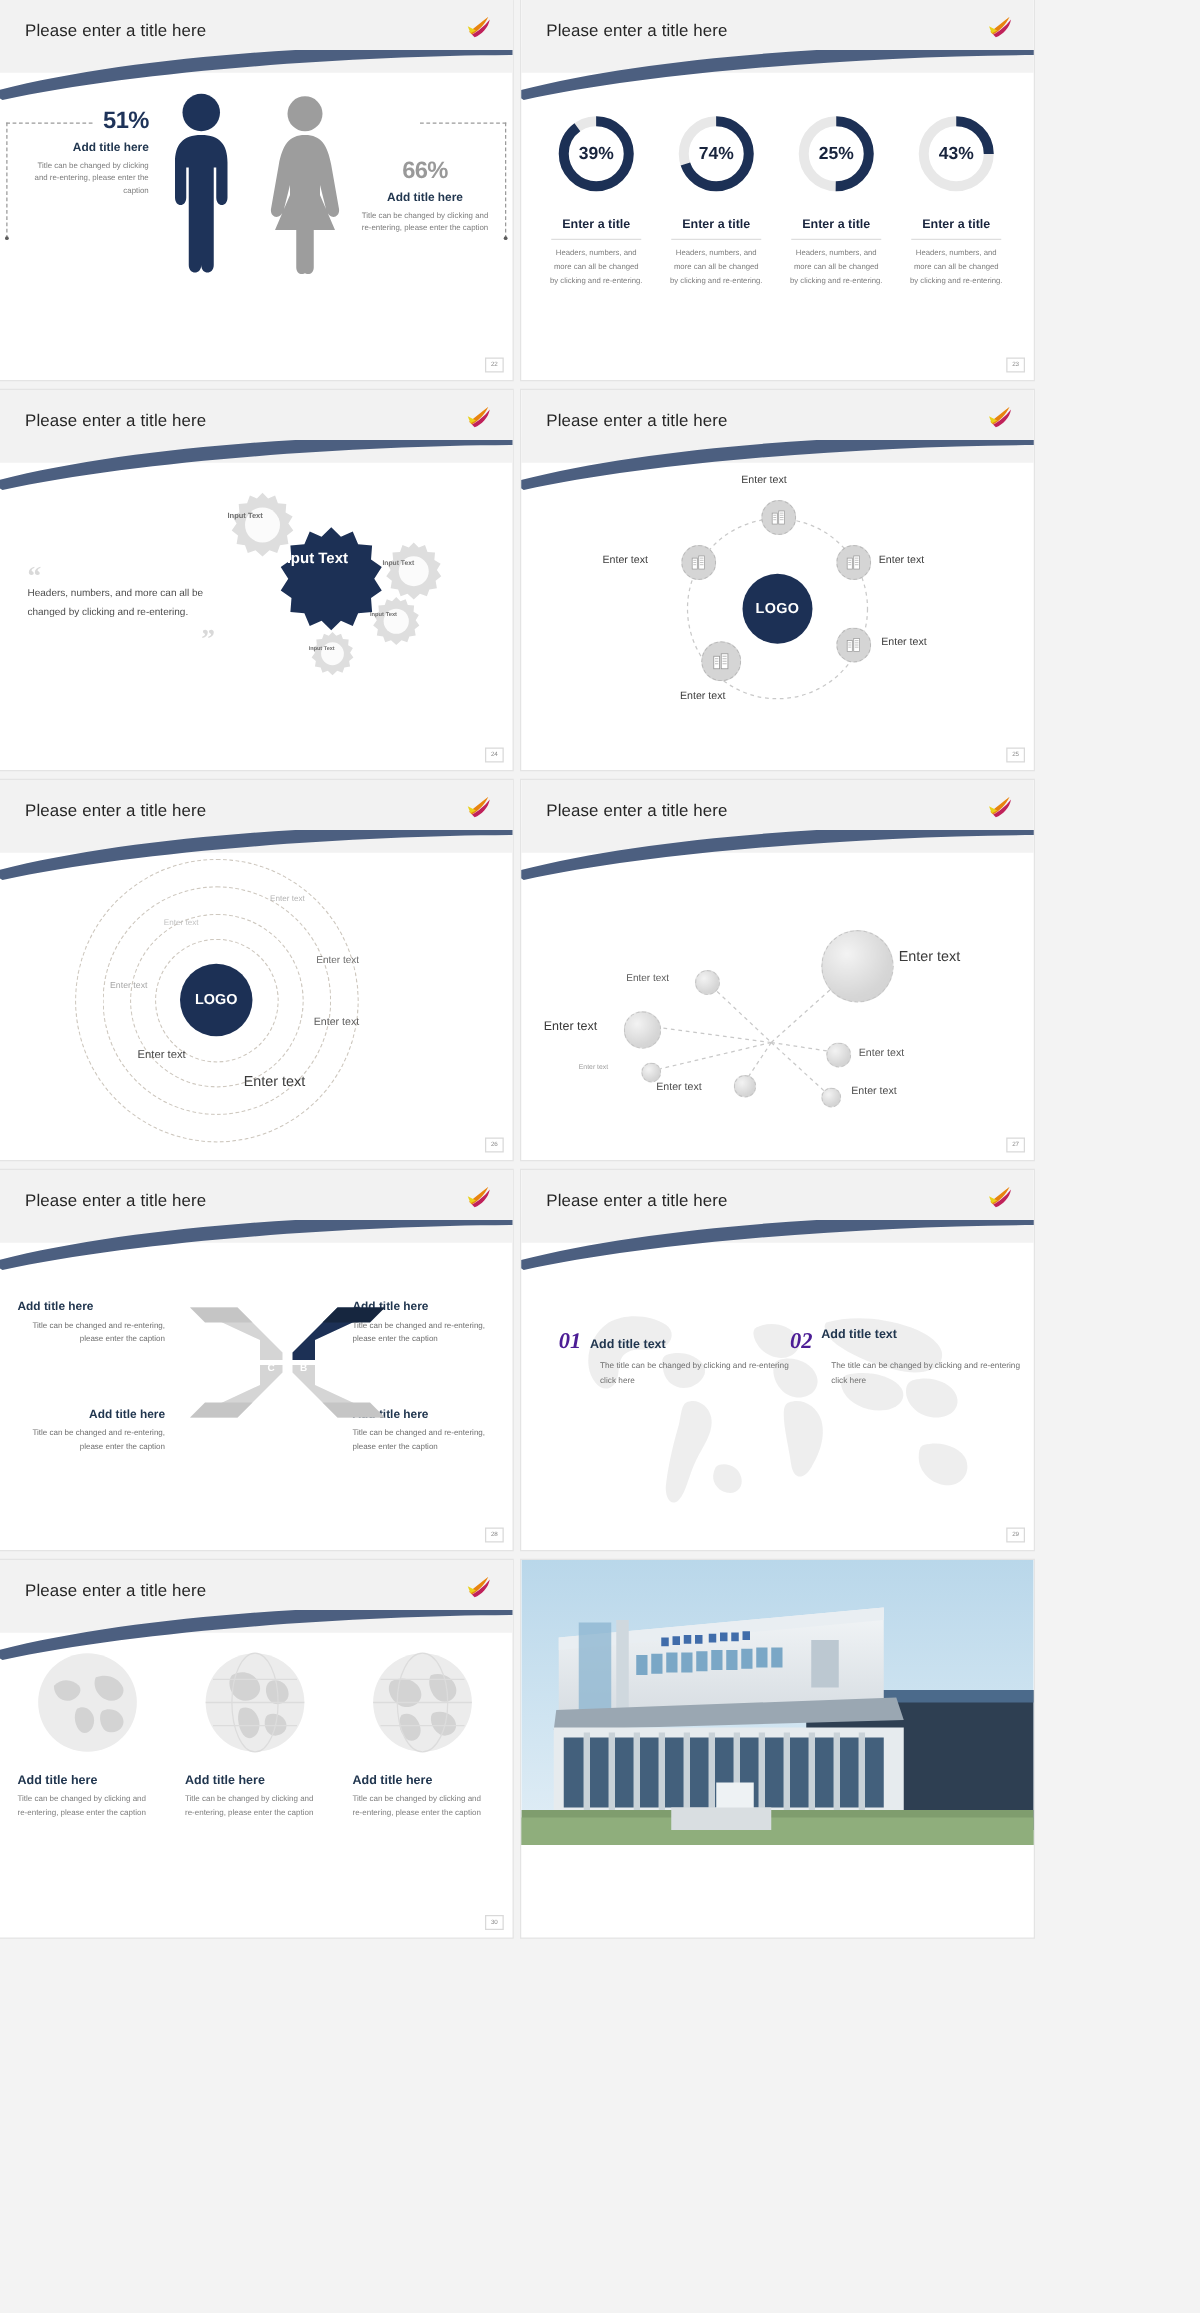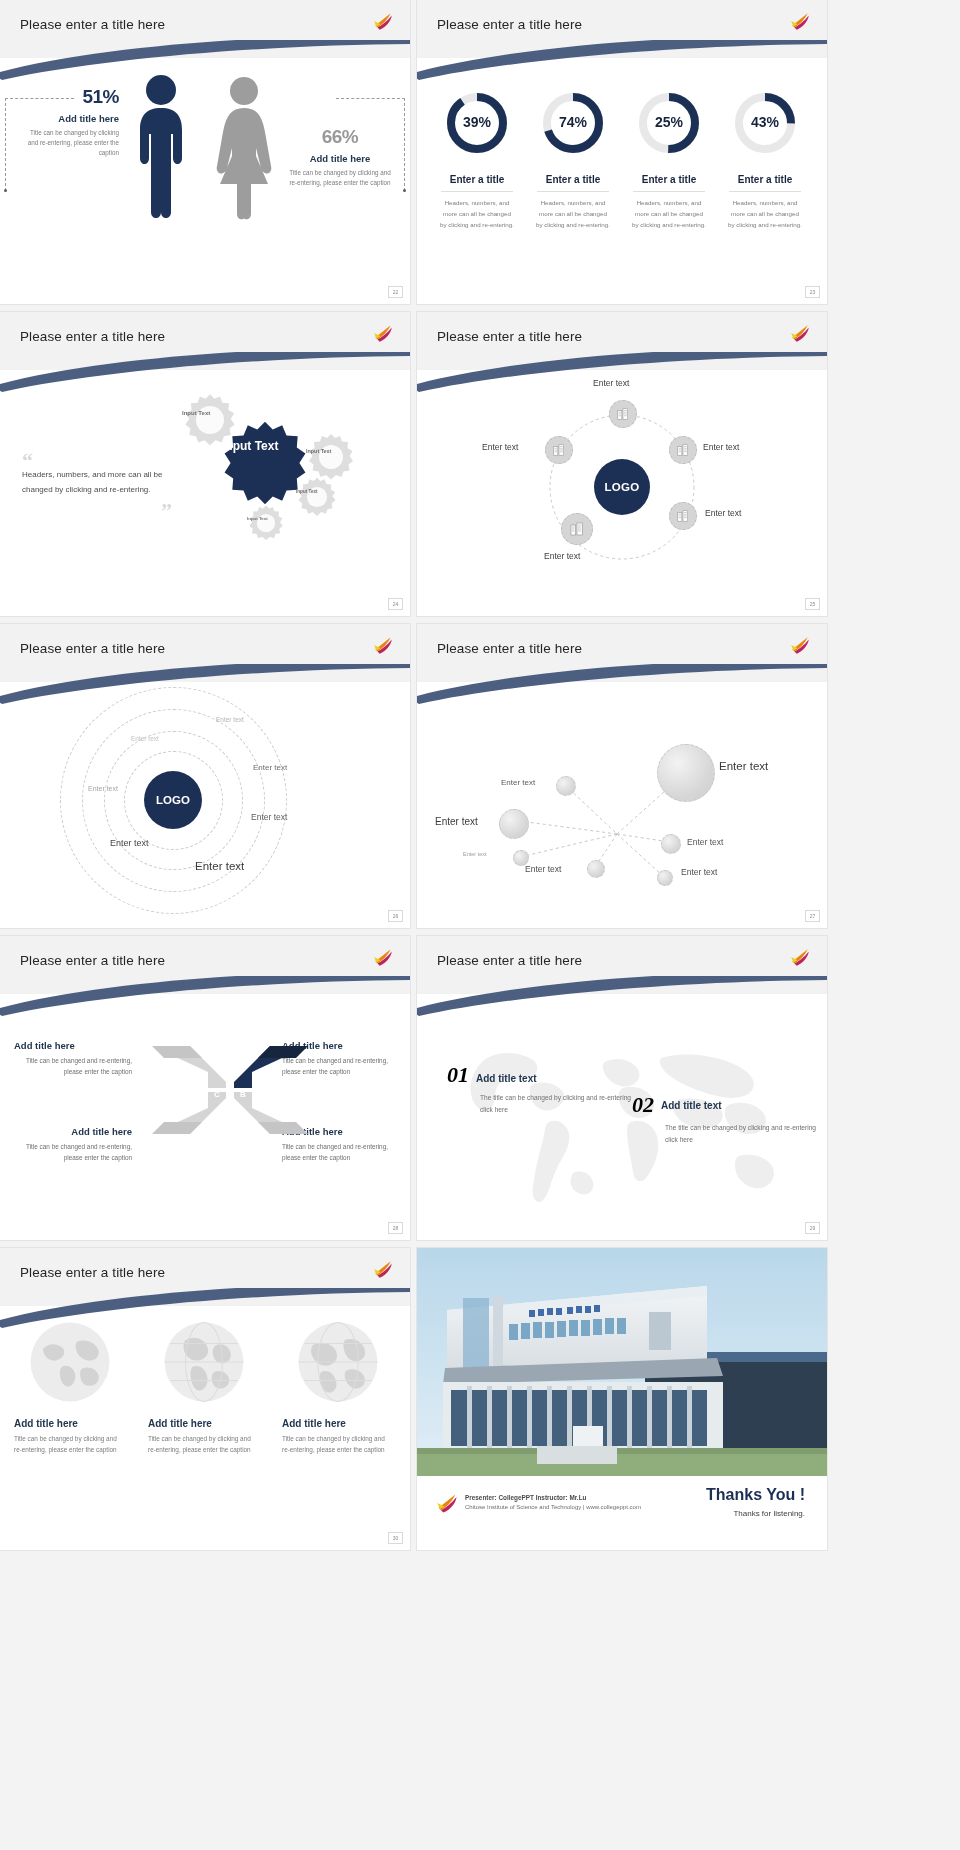--- a/index.html
+++ b/index.html
@@ -58,21 +58,21 @@
   .nbubble{position:absolute;border-radius:50%;border:1px dashed #c6c6c6;
      background:radial-gradient(circle at 35% 32%,#f3f3f3 0%,#d6d6d6 65%,#cfcfcf 100%);}
   .nwlabel{position:absolute;white-space:nowrap;color:#3a3a3a;}
 
   
   .xt{position:absolute;font-size:9.5px;font-weight:bold;color:#21364f;}
   .xc{position:absolute;font-size:6.4px;color:#6f6f6f;line-height:1.7;width:118px;}
   .xq{position:absolute;font-size:8px;font-weight:bold;color:#fff;}
 
   
-  .num{font-size:22px;font-style:italic;font-weight:bold;color:#000000;font-family:"Liberation Serif",serif;}
+  .num{font-size:18px;font-style:italic;font-weight:bold;color:#4c1d95;font-family:"Liberation Serif",serif;}
   .mtitle{font-size:10px;font-weight:bold;color:#21364f;}
   .mtext{font-size:6.6px;color:#6f6f6f;line-height:1.85;}
 
   
   .globe-wrap{position:absolute;top:14px;width:112px;text-align:center;}
   .gt{font-size:10px;font-weight:bold;color:#21364f;margin-top:10px;text-align:left;}
   .gc{font-size:6.4px;color:#7d7d7d;line-height:1.75;margin-top:4px;text-align:left;}
 
   
   .photo{position:absolute;left:0;top:0;width:410px;height:228px;overflow:hidden;}
@@ -456,21 +456,21 @@
 
     <div style="position:absolute;left:30px;top:68px;">
       <div style="display:flex;align-items:baseline;gap:7px;">
         <span class="num">01</span>
         <span class="mtitle">Add title text</span>
       </div>
       <div class="mtext" style="width:160px;margin-left:33px;margin-top:4px;">The title can be changed by clicking and re-entering click here</div>
     </div>
 
     <div style="position:absolute;left:215px;top:68px;">
-      <div style="display:flex;align-items:center;gap:7px;margin-top:30px;">
+      <div style="display:flex;align-items:flex-start;gap:7px;">
         <span class="num">02</span>
         <span class="mtitle">Add title text</span>
       </div>
       <div class="mtext" style="width:160px;margin-left:33px;margin-top:4px;">The title can be changed by clicking and re-entering click here</div>
     </div>
   </div>
   <div class="pagenum">29</div>
 </div>
 
 <div class="slide" style="left:0;top:1248px;height:302px;">
@@ -612,26 +612,15 @@
             <rect x="230" y="138" width="5" height="62"></rect>
         <rect x="250" y="138" width="5" height="62"></rect>
             <rect x="270" y="138" width="5" height="62"></rect>
       </g>
       <rect x="156" y="178" width="30" height="36" fill="#eef2f4"></rect>
       <rect x="0" y="200" width="410" height="28" fill="#7f9d6e"></rect>
       <rect x="0" y="206" width="410" height="22" fill="#8fae7c"></rect>
       <rect x="120" y="198" width="80" height="18" fill="#d9dee1"></rect>
     </svg>
   </div>
-  <div class="thanksbar">
-    <svg style="position:absolute;left:18px;top:16px;width:24px;height:22px;" viewBox="0 0 40 36">
-      <path d="M6 26 C14 20 24 12 34 4 C28 16 20 24 10 30 Z" fill="#e8840f"></path>
-      <path d="M10 30 C18 26 28 18 36 8 C34 20 24 30 14 34 Z" fill="#c0225a"></path>
-      <path d="M4 18 L16 24 L8 28 Z" fill="#e8d21a"></path>
-    </svg>
-    <div class="pres1">Presenter: CollegePPT   Instructor: Mr.Lu</div>
-    <div class="pres2">Chitose Institute of Science and Technology  |  www.collegeppt.com</div>
-    <div class="thx">Thanks You !</div>
-    <div class="thx2">Thanks for listening.</div>
-  </div>
 </div>
 
 </div>
 
 </body></html>

